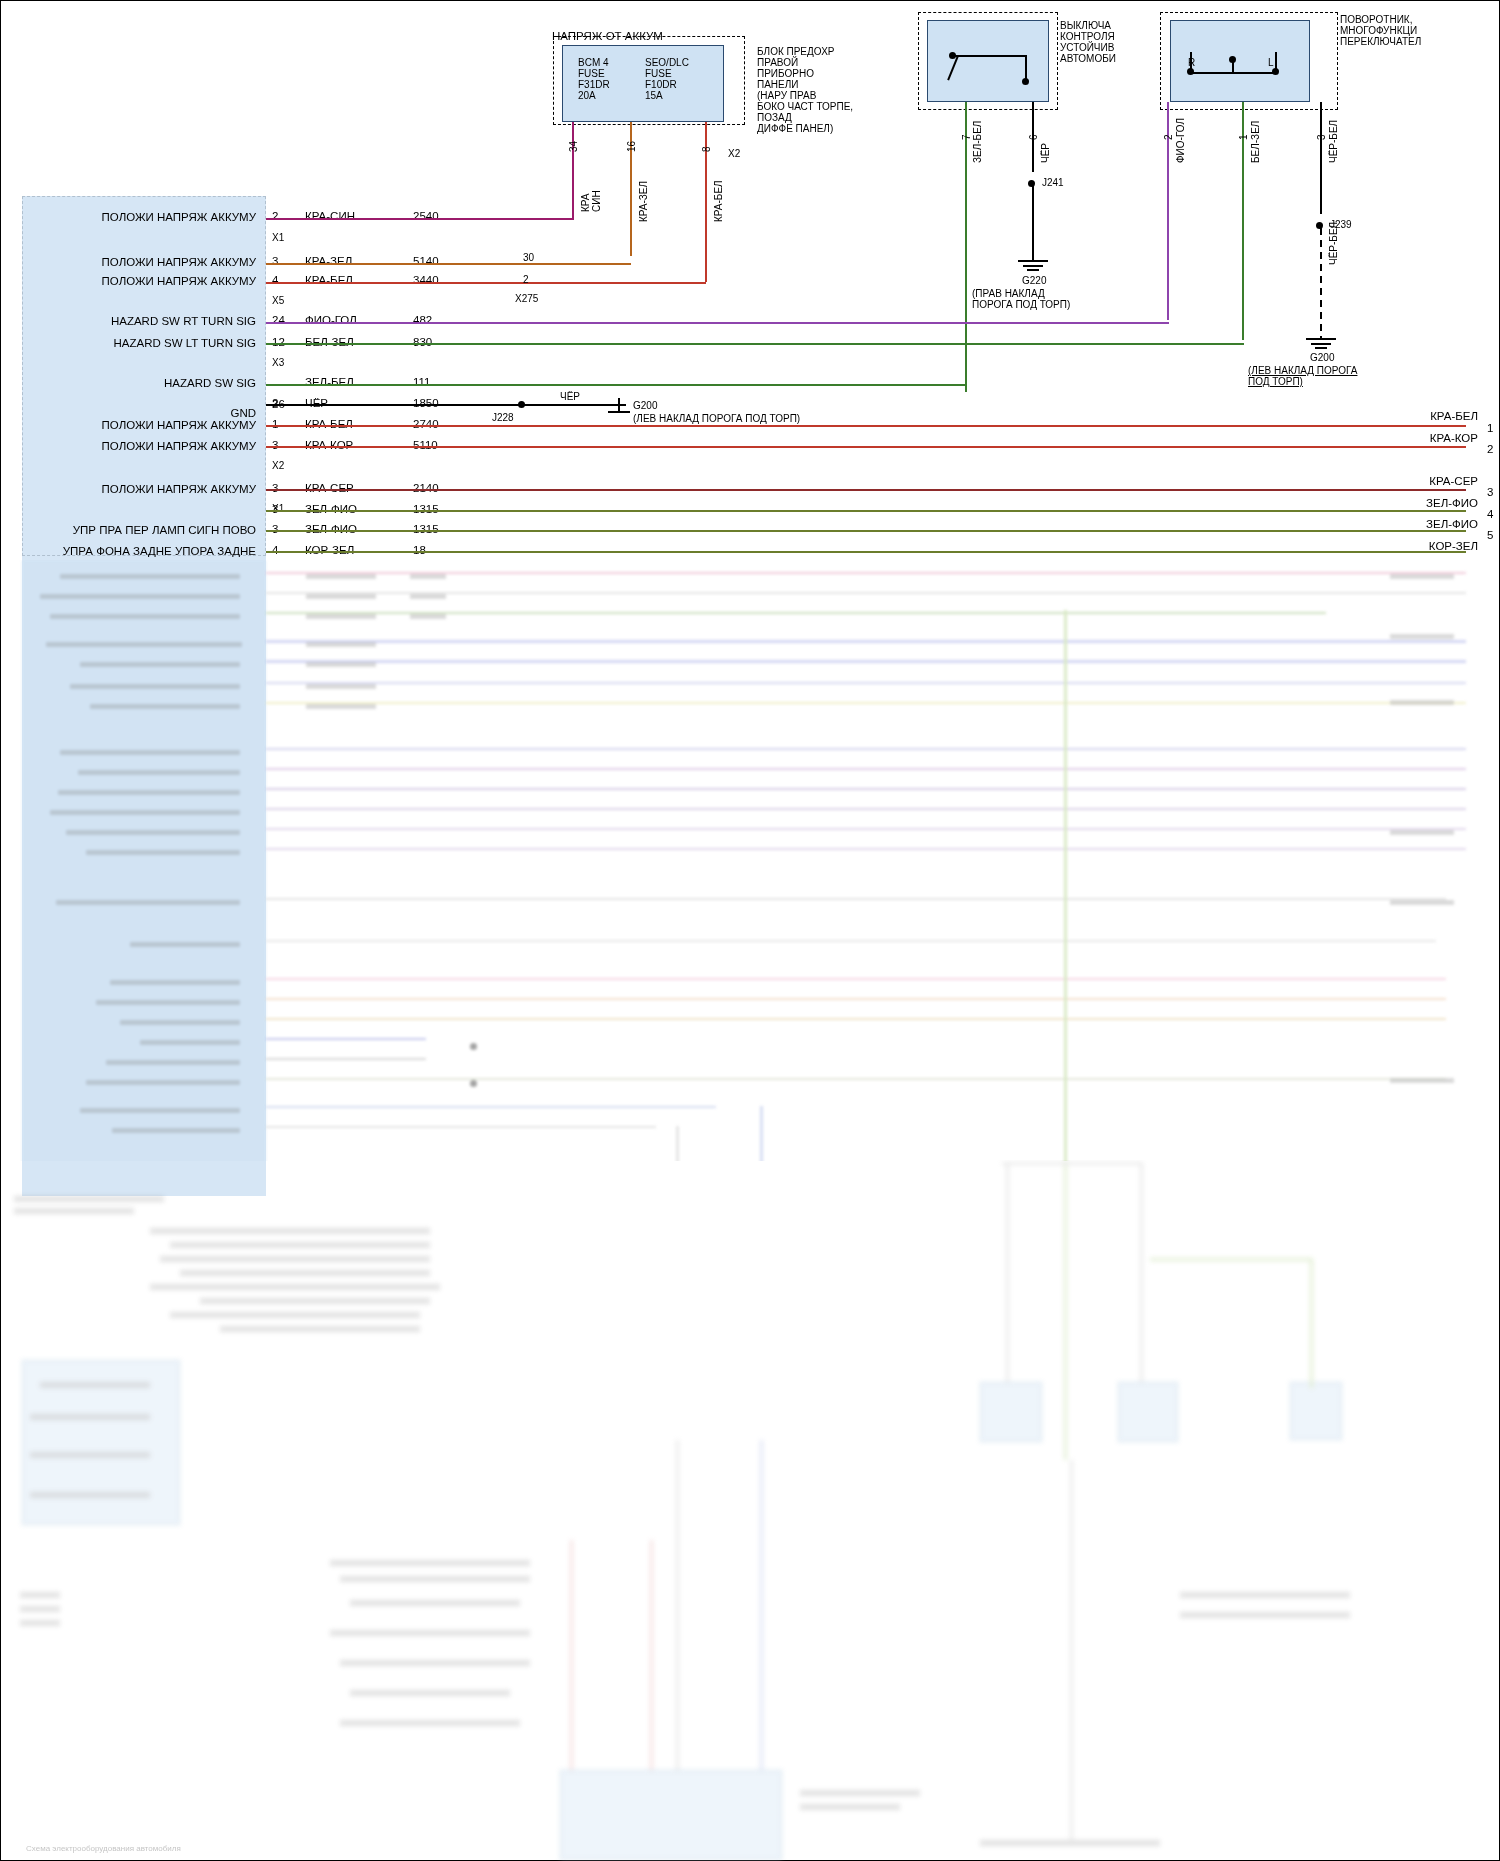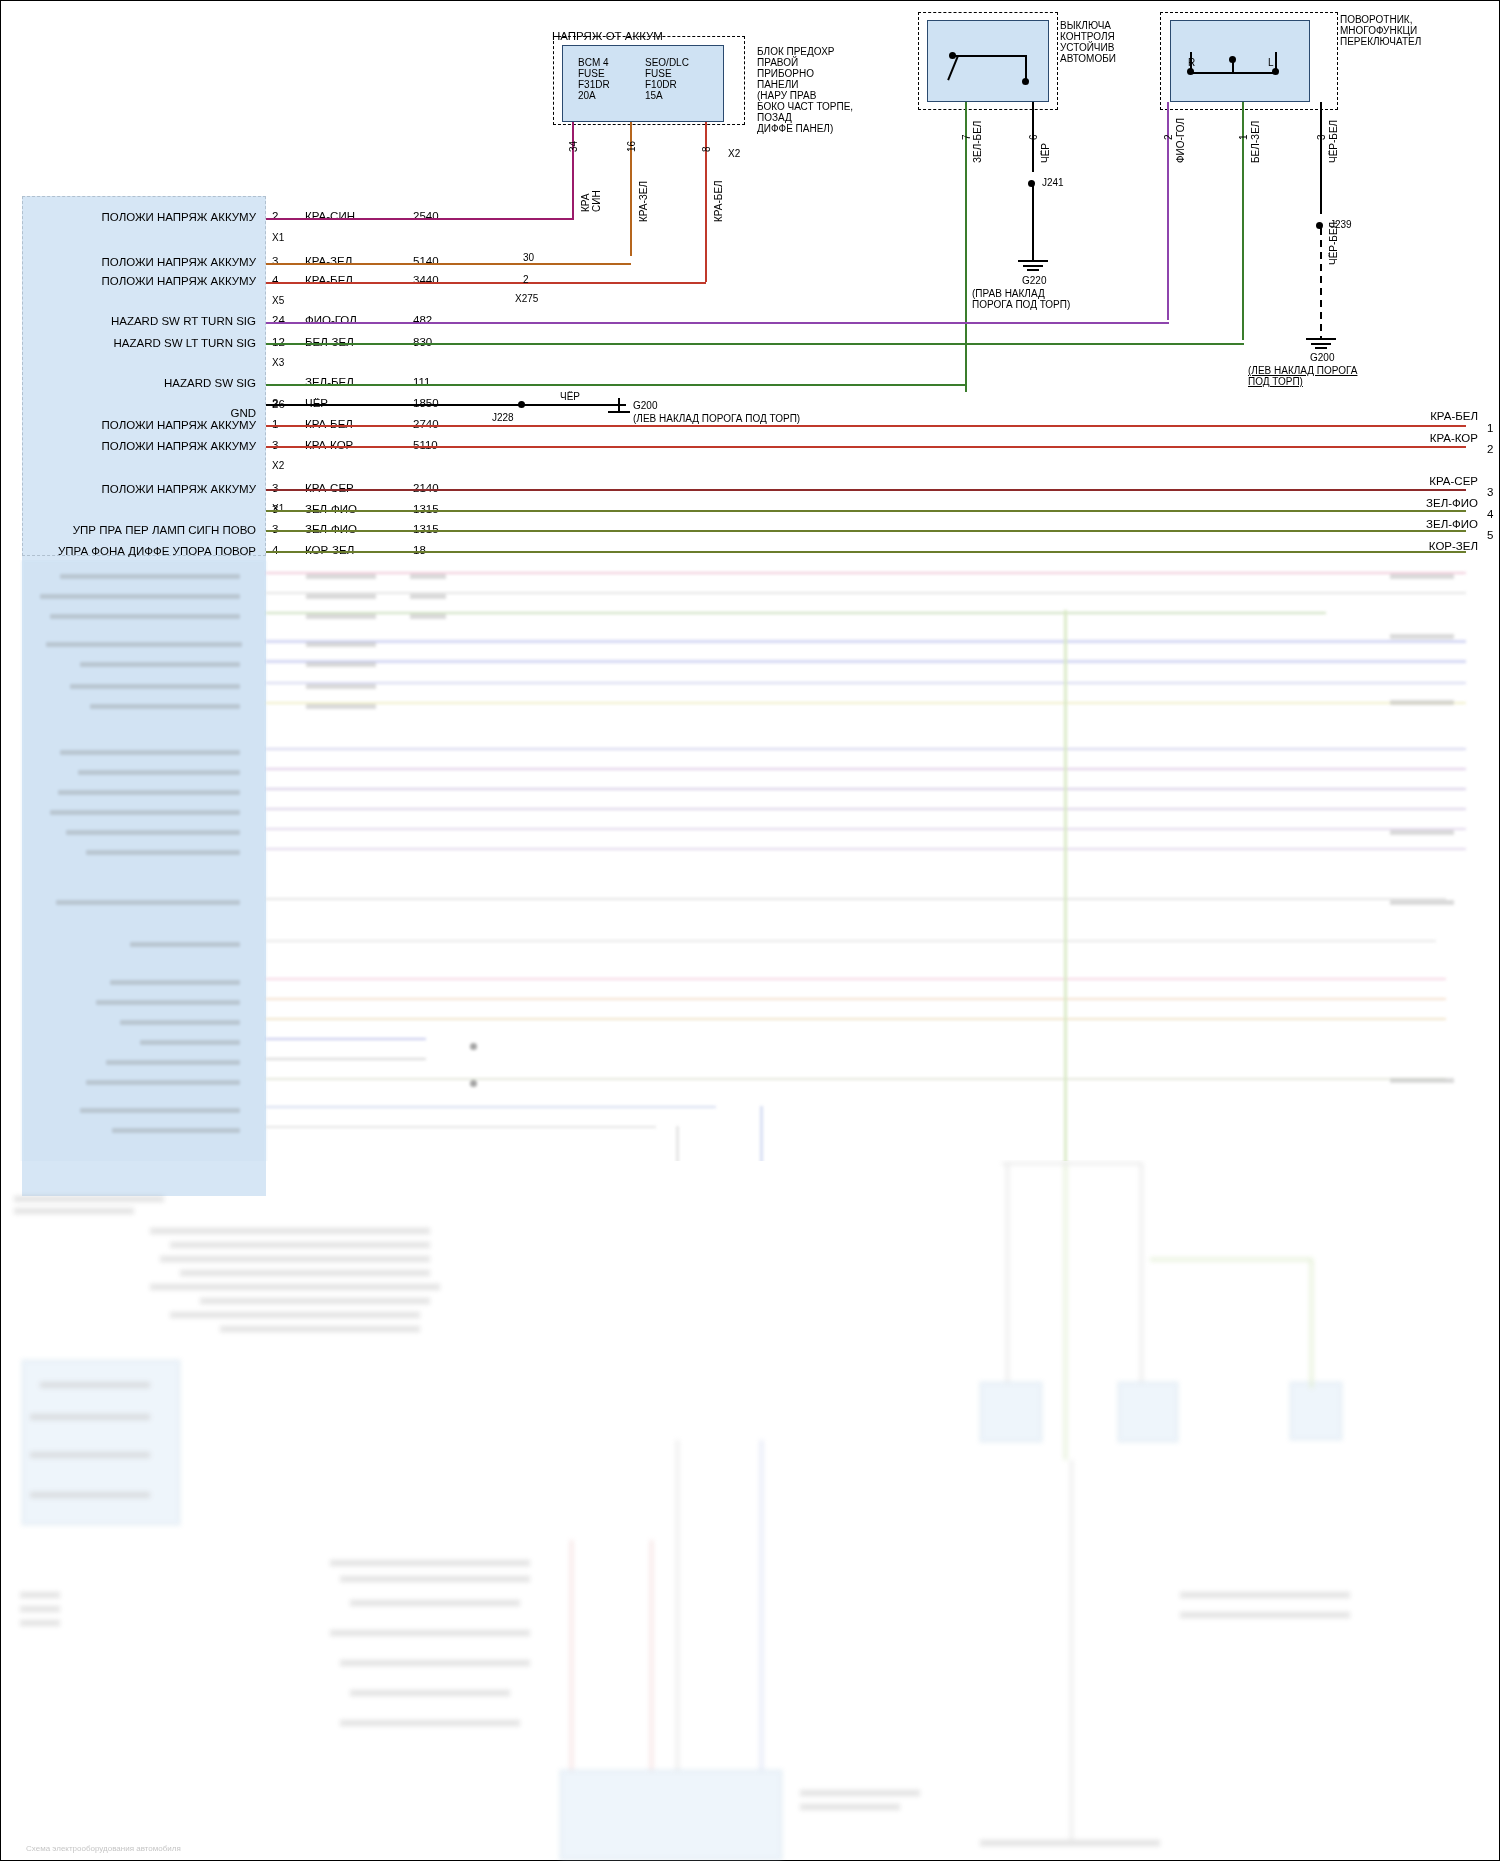--- a/index.html
+++ b/index.html
@@ -185,21 +185,21 @@
 
   <div class="lbl" style="left:272px;top:503px;">3</div>
   <div class="lbl" style="left:305px;top:503px;">ЗЕЛ-ФИО</div>
   <div class="lbl" style="left:413px;top:503px;">1315</div>
 
   <div class="lbl r" style="left:40px;top:524px;width:216px;">УПР ПРА ПЕР ЛАМП СИГН ПОВО</div>
   <div class="lbl" style="left:272px;top:523px;">3</div>
   <div class="lbl" style="left:305px;top:523px;">ЗЕЛ-ФИО</div>
   <div class="lbl" style="left:413px;top:523px;">1315</div>
 
-  <div class="lbl r" style="left:34px;top:545px;width:222px;">УПРА ФОНА ДИФФЕ УПОРА ПОВОР</div>
+  <div class="lbl r" style="left:34px;top:545px;width:222px;">УПРА ФОНА ЗАДНЕ УПОРА ЗАДНЕ</div>
   <div class="lbl" style="left:272px;top:544px;">4</div>
   <div class="lbl" style="left:305px;top:544px;">КОР-ЗЕЛ</div>
   <div class="lbl" style="left:413px;top:544px;">18</div>
 
   <div class="wire h" style="left:266px;top:218px;width:307px;background:#9b1b6b;"></div>
   <div class="wire h" style="left:266px;top:263px;width:365px;background:#b5651d;"></div>
   <div class="wire h" style="left:266px;top:282px;width:440px;background:#c0392b;"></div>
   <div class="wire h" style="left:266px;top:322px;width:903px;background:#8e44ad;"></div>
   <div class="wire h" style="left:266px;top:343px;width:978px;background:#3a7d2c;"></div>
   <div class="wire h" style="left:266px;top:384px;width:700px;background:#3a7d2c;"></div>

